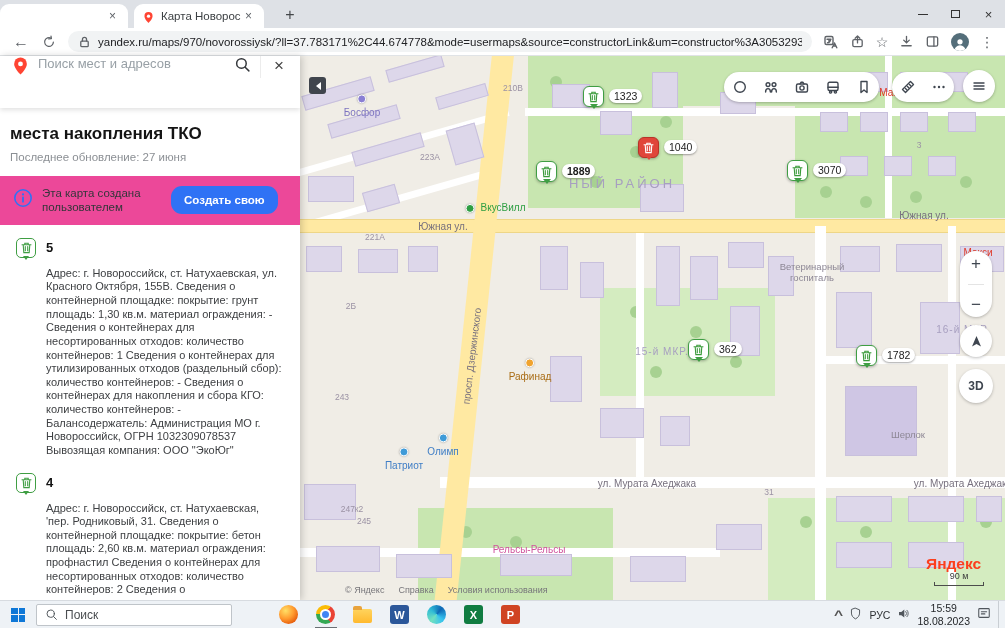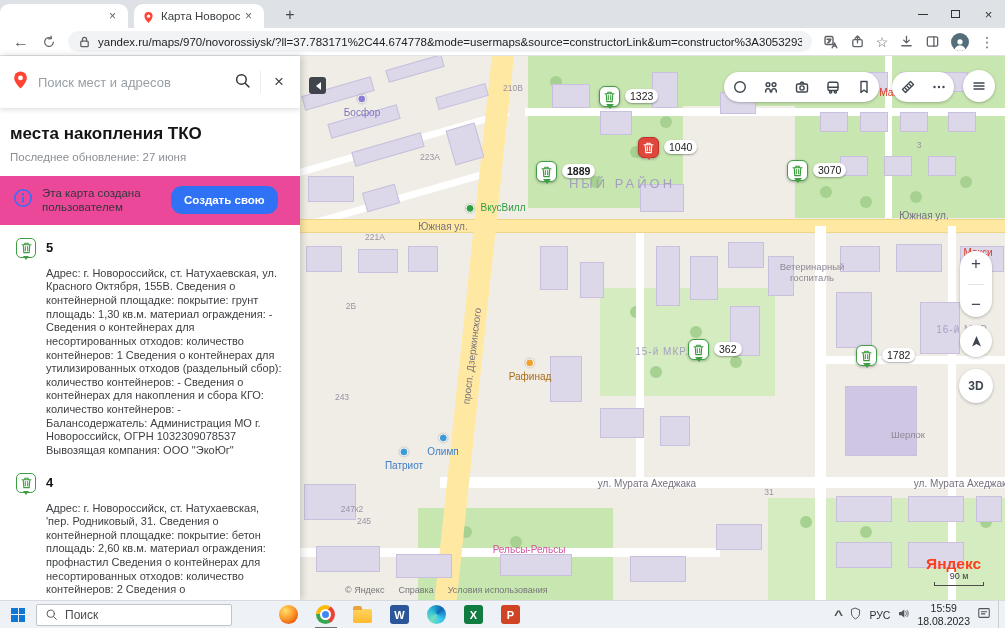--- a/index.html
+++ b/index.html
@@ -27,21 +27,21 @@
   .url-text { font-size:11.5px; color:#202124; white-space:nowrap; overflow:hidden; }
   .addr-icons { position:absolute; right:0; top:0; width:193px; height:27px; display:flex; align-items:center; justify-content:space-evenly; }
   .aicon { display:flex; align-items:center; justify-content:center; color:#5f6368; }
   .star-ic { font-size:14px; color:#5f6368; }
   .dots-ic { font-size:14px; color:#5f6368; }
   .avatar { width:18px; height:18px; border-radius:50%; background:#546e7a; overflow:hidden; display:flex; align-items:flex-end; justify-content:center; }
   svg.ln { stroke:#5f6368; stroke-width:1.4; fill:none; stroke-linecap:round; stroke-linejoin:round; }
 
   
   .sidebar { position:absolute; left:0; top:56px; width:300px; height:544px; background:#fff; z-index:10; box-shadow:2px 0 7px rgba(0,0,0,.18); overflow:hidden; }
-  .search-row { height:52px; display:flex; align-items:center; padding:0 12px; gap:9px; box-shadow:0 2px 5px rgba(0,0,0,.12); position:relative; z-index:2; background:#fff; }
+  .search-row { height:52px; display:flex; align-items:flex-start; padding:0 12px; gap:9px; box-shadow:0 2px 5px rgba(0,0,0,.12); position:relative; z-index:2; background:#fff; }
   .search-input { flex:1; border:none; outline:none; font-size:13px; color:#222; font-family:"Liberation Sans",sans-serif; }
   .search-input::placeholder { color:#98a0a6; }
   .sr-div { width:1px; height:22px; background:#ececec; }
   .sr-x { font-size:17px; color:#444; padding:0 4px; }
   .sb-title { font-size:17px; font-weight:bold; color:#141414; margin:16px 10px 0 10px; }
   .sb-upd { font-size:11.5px; color:#8b8f94; margin:7px 10px 0 10px; }
   .banner { margin-top:13px; background:#ec4899; padding:10px 8px 10px 13px; display:flex; align-items:center; gap:9px; }
   .banner-text { font-size:11.5px; color:#33363a; line-height:1.25; width:120px; }
   .banner-btn { background:#2f72f5; color:#fff; font-size:11.5px; font-weight:bold; padding:8px 13px; border-radius:11px; white-space:nowrap; border:none; }
   .tko-item { padding:13px 8px 2px 16px; }
@@ -399,21 +399,21 @@
         <div class="mlab poi-grey" style="left: 608px; top: 379px;"><span>Шерлок</span></div>
         <div class="mlab street" style="left: 347px; top: 428px;"><span>ул. Мурата Ахеджака</span></div>
         <div class="mlab street" style="left: 663px; top: 428px;"><span>ул. Мурата Ахеджака</span></div>
         <div class="mlab house" style="left: 469px; top: 437px;"><span>31</span></div>
         <div class="mlab house" style="left: 619px; top: 90px;"><span>3</span></div>
         <div class="mlab house" style="left: 52px; top: 454px;"><span>247к2</span></div>
         <div class="mlab house" style="left: 64px; top: 466px;"><span>245</span></div>
         <div class="mlab poi-pink" style="left: 229px; top: 494px;"><span>Рельсы-Рельсы</span></div>
       </div>
     <div id="markers">
-        <div class="marker green" style="left: 299px; top: 30px;">
+        <div class="marker green" style="left: 283px; top: 30px;">
           <div class="pin">
             <svg width="11" height="12" viewBox="0 0 11 12">
               <path d="M1 2.8h9M2.2 2.8l.6 7.8h5.4l.6-7.8M3.8 2.8V1.3h3.4v1.5M4.3 4.6v4.2M6.7 4.6v4.2" stroke="#3a9a3a" stroke-width="1.1" fill="none" stroke-linecap="round"></path>
             </svg>
           </div>
           <div class="mlabel">1323</div>
         </div>
         <div class="marker red" style="left: 338px; top: 81px;">
           <div class="pin">
             <svg width="11" height="12" viewBox="0 0 11 12">

